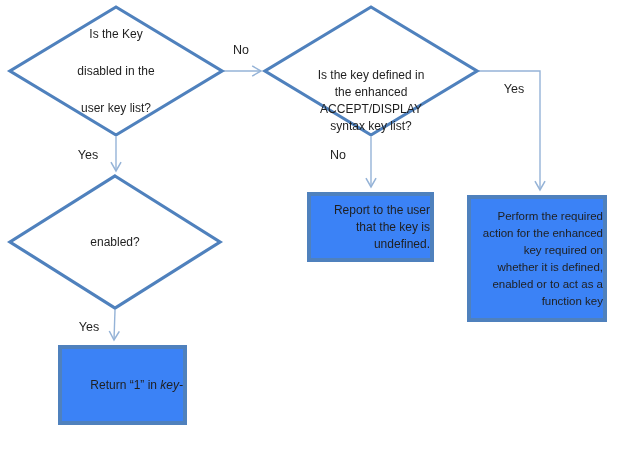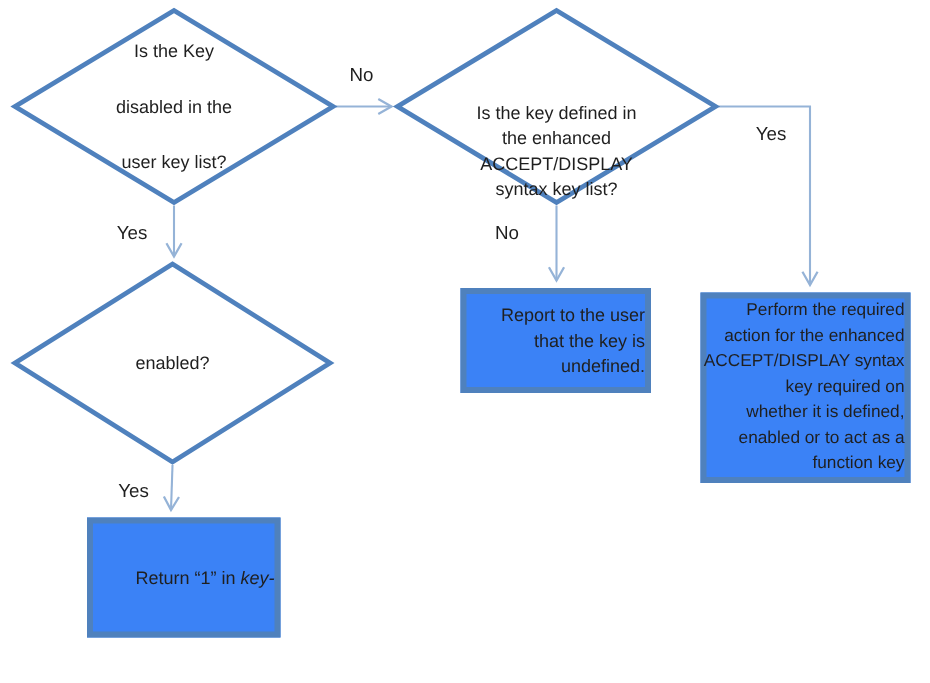--- a/index.html
+++ b/index.html
@@ -128,21 +128,20 @@
 
   <div class="box report">
     <div class="tline">Report to the user</div>
     <div class="tline">that the key is</div>
     <div class="tline">undefined.</div>
   </div>
 
   <div class="box perform">
     <div class="tline">Perform the required</div>
     <div class="tline">action for the enhanced</div>
-    <div class="tline">ACCEPT/DISPLAY syntax</div>
     <div class="tline">key required on</div>
     <div class="tline">whether it is defined,</div>
     <div class="tline">enabled or to act as a</div>
     <div class="tline">function key</div>
   </div>
 
   <div class="box return">
     <div class="tline"><span>Return “1” in </span><em>key-</em></div>
   </div>
 

